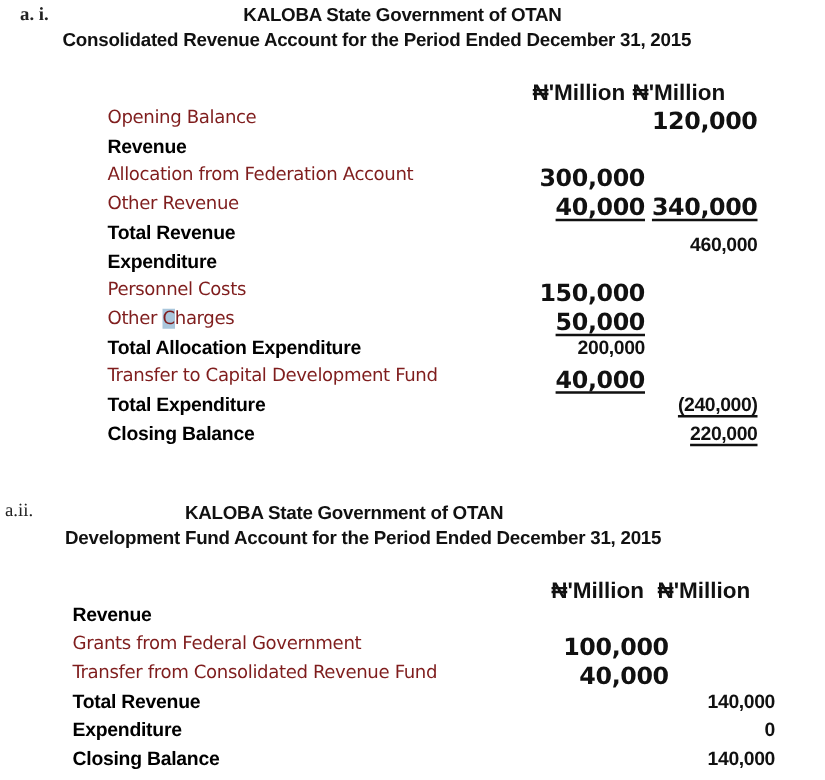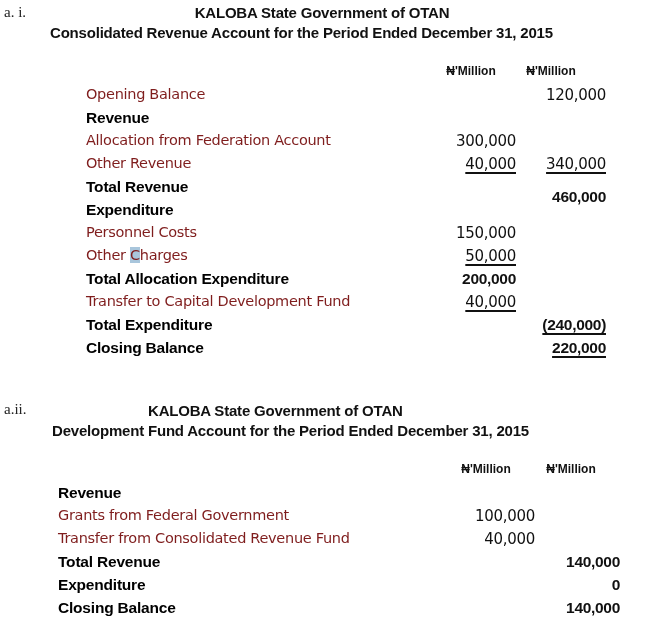--- a/index.html
+++ b/index.html
@@ -3,32 +3,32 @@
 <meta charset="utf-8">
 <style>
   html, body { margin:0; padding:0; background:#ffffff; }
   body {
     width:660px; height:624px; position:relative; overflow:hidden;
     font-family:"DejaVu Sans", sans-serif; color:#111111;
   }
   .abs { position:absolute; white-space:nowrap; }
   .label-sec { font-size:15px; font-family:"Liberation Serif", serif; color:#222; }
   .title { font-weight:bold; font-size:15px; font-family:"Liberation Sans", sans-serif; letter-spacing:-0.2px; }
-  .colhead { font-weight:bold; font-size:12px; font-family:"Liberation Sans", sans-serif; text-align:center; width:90px; }
+  .colhead { font-weight:bold; font-size:18px; font-family:"Liberation Sans", sans-serif; text-align:left; width:90px; }
   .row-label { font-size:14.5px; font-family:"DejaVu Sans", sans-serif; color:#7f1d1d; letter-spacing:-0.3px; }
   .row-label.bold { font-weight:bold; font-family:"Liberation Sans", sans-serif; font-size:15.5px; letter-spacing:-0.2px; color:#000; }
-  .num { font-size:15px; font-family:"DejaVu Sans", sans-serif; text-align:right; width:90px; letter-spacing:-0.3px; }
+  .num { font-size:19px; font-family:"DejaVu Sans", sans-serif; text-align:right; width:90px; letter-spacing:-0.3px;font-weight:bold; }
   .num.bold { font-weight:bold; font-family:"Liberation Sans", sans-serif; font-size:15.5px; }
   .ul { text-decoration:underline; text-decoration-thickness:1.5px; text-underline-offset:3px; }
   .hl { background:#a9c6dc; }
 </style>
 </head>
 <body>
 
-<div class="abs label-sec" style="left:4px;top:4px;">a. i.</div>
+<div class="abs label-sec" style="left:16px;top:4px;font-weight:bold;">a. i.</div>
 <div class="abs title" style="left:0;width:644px;text-align:center;top:4px;">KALOBA State Government of OTAN</div>
 <div class="abs title" style="left:50px;top:24px;">Consolidated Revenue Account for the Period Ended December 31, 2015</div>
 
 <div class="abs colhead" style="left:426px;top:64px;">₦'Million</div>
 <div class="abs colhead" style="left:506px;top:64px;">₦'Million</div>
 
 <div id="sec1-rows">
     <div class="abs row-label" style="left: 86px; top: 86px;">Opening Balance</div>
     <div class="abs num" style="left: 426px; top: 86px;"><span></span></div>
     <div class="abs num" style="left: 516px; top: 86px;"><span>120,000</span></div>

